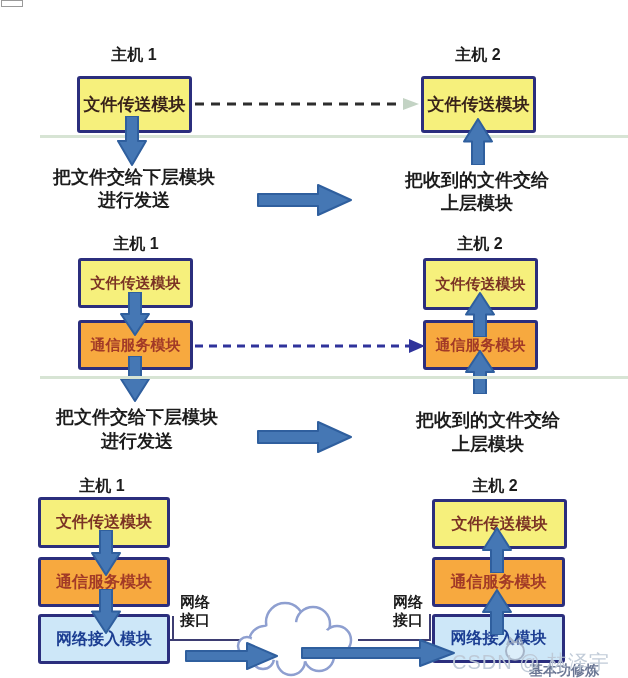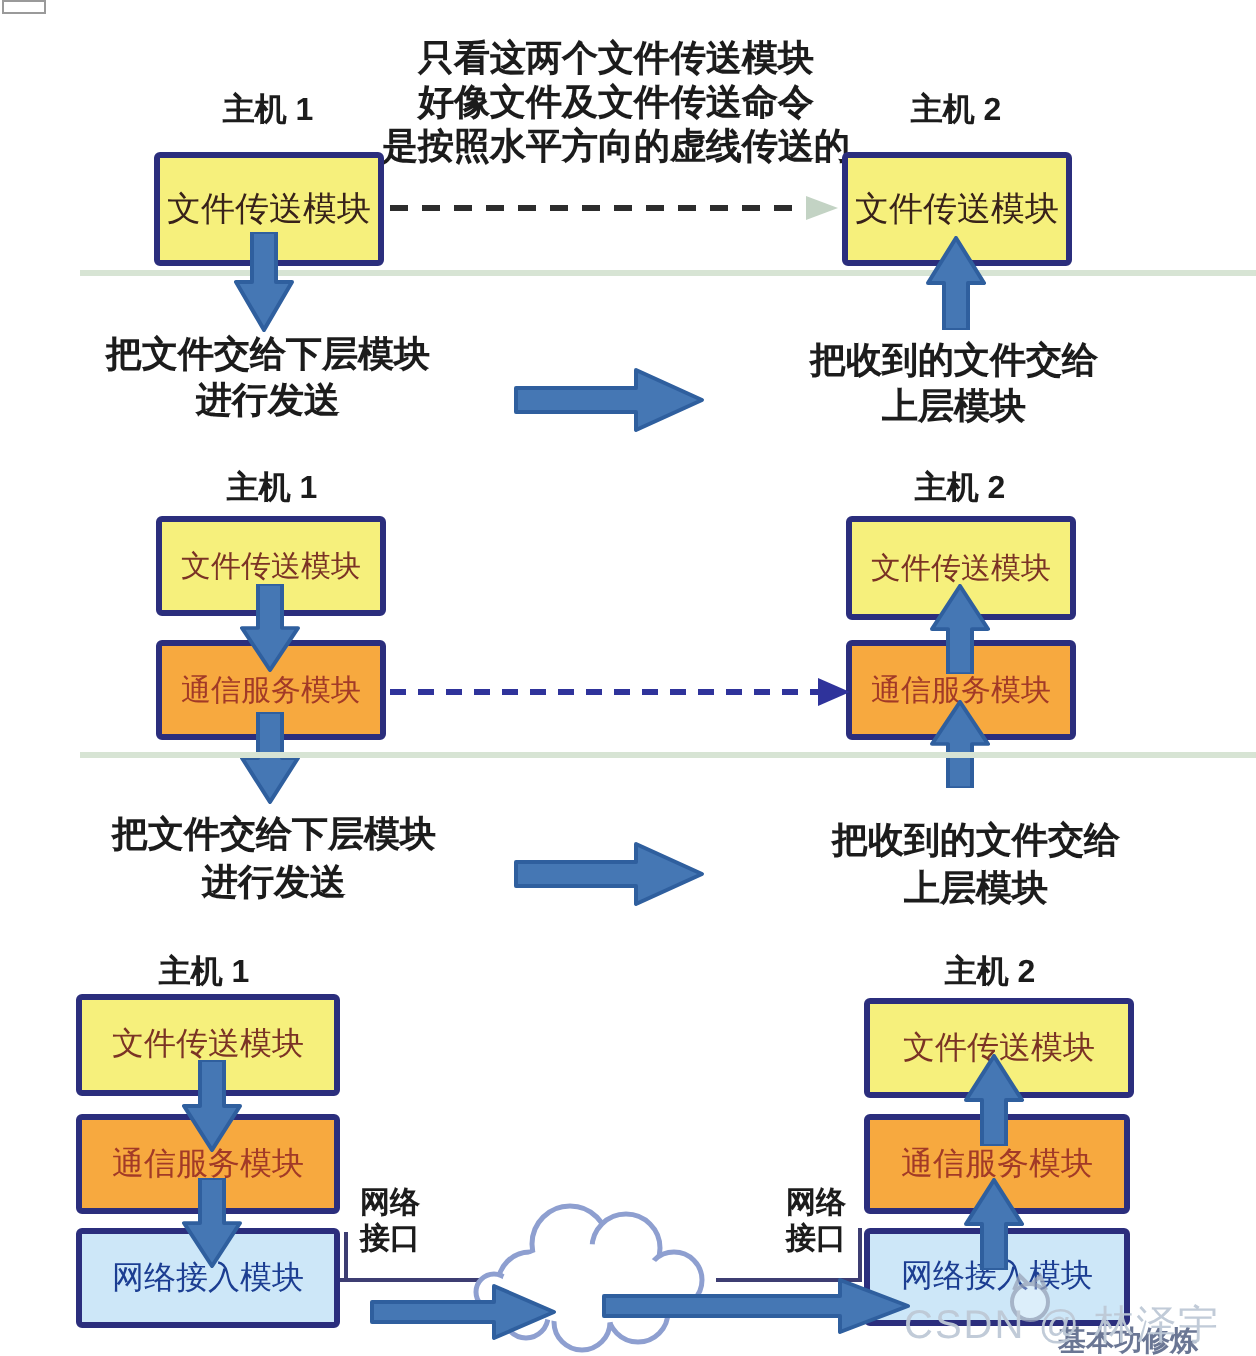--- a/index.html
+++ b/index.html
@@ -1,20 +1,20 @@
 <!DOCTYPE html>
 <html style="--module-yellow: #f6f07c; --module-orange: #f7a93f; --module-lightblue: #cde7f8; --box-border: #2b2e7d; --arrow-blue: #4577b4; --arrow-border: #2f5f9e; --separator: #d7e4d4; --dash-top: #2d2d2d; --dash-top-head: #c3d3c4; --dash-mid: #2f339b; --connector: #3d3d72; --text-black: #1c1c1c; --text-dark-maroon: #38221a; --text-maroon: #7b3325; --text-red: #a23a27; --text-navy: #1c3e92; --cloud-outline: #8e9fd0; --cloud-text: #4753ab; --watermark-gray: #bec9d6; --watermark-dark: #46557a;"><head>
 <meta charset="utf-8">
 <style>
   html,body{margin:0;padding:0;background:#ffffff;}
   body{font-family:"Liberation Sans","DejaVu Sans",sans-serif;}
   .canvas{position:relative;width:628px;height:678px;background:#fff;overflow:hidden;}
   .box{position:absolute;border:3px solid var(--box-border);border-radius:3px;
        display:flex;align-items:center;justify-content:center;
-       font-weight:normal;white-space:nowrap;box-sizing:border-box;}
+       font-weight:bold;white-space:nowrap;box-sizing:border-box;}
   .box.yellow{background:var(--module-yellow);}
   .box.orange{background:var(--module-orange);text-align:center;}
   .box.blue{background:var(--module-lightblue);}
   .txt{position:absolute;font-weight:bold;color:var(--text-black);
        text-align:center;white-space:nowrap;}
   .sep{position:absolute;left:40px;width:588px;height:3px;background:var(--separator);}
   .arrow{position:absolute;}
   .arrow polygon{fill:var(--arrow-blue);stroke:var(--arrow-border);stroke-width:2;stroke-linejoin:round;}
   .dash-top{stroke:var(--dash-top);stroke-width:3;stroke-dasharray:9 7;}
   .dash-mid{stroke:var(--dash-mid);stroke-width:3;stroke-dasharray:8 6;}
@@ -28,25 +28,20 @@
   .corner{position:absolute;left:1px;top:0;width:22px;height:7px;background:#fff;
           border:1px solid #9a9a9a;box-sizing:border-box;}
 </style>
 </head>
 <body>
 
 <div class="canvas">
 
   <div class="corner"></div>
 
-  <div class="txt" style="left:133px;top:18px;width:350px;font-size:18px;line-height:22px;">
-    <div>只看这两个文件传送模块</div>
-    <div>好像文件及文件传送命令</div>
-    <div>是按照水平方向的虚线传送的</div>
-  </div>
 
   <div class="txt" style="left:84px;top:45px;width:100px;font-size:16px;">主机 1</div>
   <div class="txt" style="left:428px;top:45px;width:100px;font-size:16px;">主机 2</div>
 
   <svg class="arrow" style="left:193px;top:96px;" width="232" height="16">
     <line class="dash-top" x1="2" y1="8" x2="210" y2="8"></line>
     <polygon points="210,2 226,8 210,14" style="fill:var(--dash-top-head);stroke:none;"></polygon>
   </svg>
 
   <div class="box yellow" style="left:77px;top:76px;width:115px;height:57px;font-size:17px;color:var(--text-dark-maroon);">

